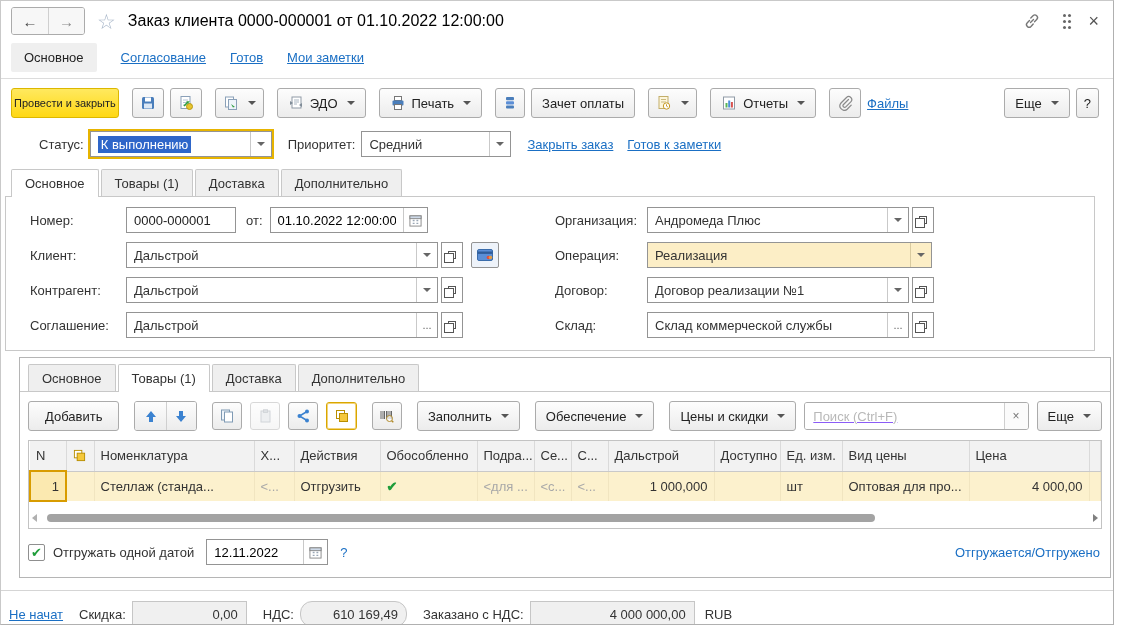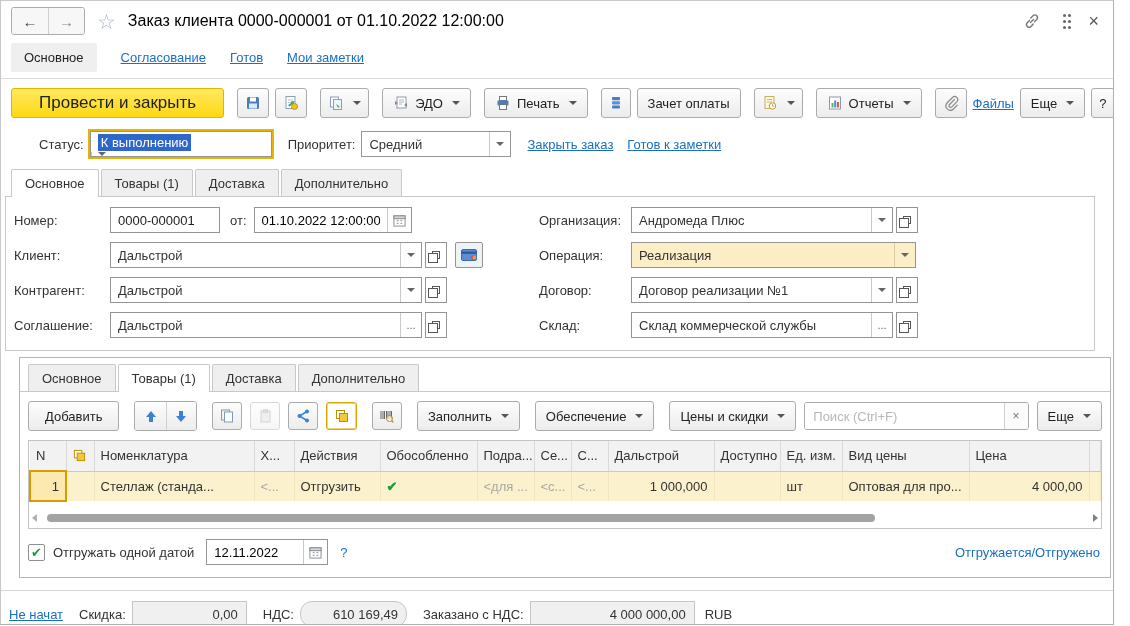--- a/index.html
+++ b/index.html
@@ -24,21 +24,21 @@
   .navtab-active { background:#efefef; padding:7px 13px; border-radius:2px; color:#222; }
   a.lnk { color:#1a6fc4; text-decoration:underline; cursor:pointer; }
   a.lnk-plain { color:#1a6fc4; text-decoration:none; cursor:pointer; }
 
   
   .toolbar { display:flex; align-items:center; gap:6px; padding:9px 14px 9px 10px; }
   .btn { display:inline-flex; align-items:center; gap:6px; height:30px; padding:0 10px;
          background:linear-gradient(#fdfdfd,#ececec); border:1px solid #ababab; border-radius:3px;
          font-size:13px; color:#222; cursor:pointer; white-space:nowrap; }
   .btn-icon { padding:0 7px; }
-  .btn-primary { background:linear-gradient(#ffe95f,#ffd814); border-color:#dcb700; padding:0 27px; font-size:17px; }
+  .btn-primary { background:linear-gradient(#ffe95f,#ffd814); border-color:#dcb700; padding:0 2px; font-size:11px; }
   .caret { width:0; height:0; border-left:4px solid transparent; border-right:4px solid transparent; border-top:4px solid #555; margin-left:3px; }
   .gapl { margin-left:7px; }
   .ml-auto { margin-left:auto; }
 
   
   .statusrow { display:flex; align-items:center; padding:4px 10px 12px;margin-left:28px; }
   .combo { display:flex; align-items:stretch; height:26px; border:1px solid #949494; background:#fff; }
   .combo .val { flex:1; display:flex; align-items:center; padding:0 7px; white-space:nowrap; overflow:hidden; }
   .combo .cbtn { width:21px; display:flex; align-items:center; justify-content:center; border-left:1px solid #c9c9c9; background:#fff; cursor:pointer; }
   .combo .cbtn .caret { margin:0; border-top-color:#666; }
@@ -47,21 +47,21 @@
   .fill-warn { background:#fceec6; }
   .fill-warn .cbtn { background:#fceec6; border-left-color:#d9cba0; }
 
   
   .tabstrip { display:flex; align-items:flex-end; border-bottom:1px solid #c8c8c8; padding-left:6px; }
   .tab { padding:6px 13px 5px; background:#efefef; border:1px solid #c8c8c8; border-bottom:none;
          border-radius:2px 2px 0 0; margin-right:2px; cursor:pointer; position:relative; white-space:nowrap; }
   .tab.active { background:#fff; margin-bottom:-1px; padding-bottom:6px; }
 
   
-  .main-box { margin:0 18px 0 4px; border:1px solid #c8c8c8; border-top:none; padding:10px 8px 12px; }
+  .main-box { margin:0 18px 0 4px; border:1px solid #c8c8c8; border-top:none; padding:10px 24px 12px; }
   .form-grid { display:flex; }
   .fcol { display:flex; flex-direction:column; gap:9px; }
   .frow { display:flex; align-items:center; height:26px; }
   .flabel { width:96px; flex:none; }
   .flabel2 { width:92px; flex:none; }
   input.tx { height:26px; border:1px solid #949494; padding:0 7px; font:inherit; color:#222; width:110px; }
   .inline-lbl { margin:0 7px 0 10px; }
   .datebox { display:flex; height:26px; border:1px solid #949494; }
   .datebox input { border:none; height:24px; padding:0 7px; font:inherit; width:132px; }
   .datebox .calbtn { width:24px; display:flex; align-items:center; justify-content:center; border-left:1px solid #c9c9c9; background:#fff; cursor:pointer; }
@@ -77,21 +77,21 @@
   .panel .tabstrip { padding-left:8px; margin-top:6px; }
   .ptoolbar { display:flex; align-items:center; gap:8px; padding:9px 8px; }
   .btngrp { display:flex; border:1px solid #ababab; border-radius:3px; overflow:hidden; }
   .btngrp .gbtn { width:32px; height:28px; background:linear-gradient(#fdfdfd,#ececec); border:none; display:flex; align-items:center; justify-content:center; cursor:pointer; }
   .btngrp .gbtn + .gbtn { border-left:1px solid #cfcfcf; }
   .ibtn { width:32px; height:28px; display:flex; align-items:center; justify-content:center;
           background:linear-gradient(#fdfdfd,#ececec); border:1px solid #ababab; border-radius:3px; cursor:pointer; }
   .ibtn.sel { background:#fff; border-color:#d9a700; box-shadow:inset 0 0 0 1px #f2d37a; }
   .disabled { opacity:.45; }
   .search { display:flex; height:28px; border:1px solid #ababab; border-radius:3px; overflow:hidden; width:238px; }
-  .search input { flex:1; border:none; padding:0 8px; font:inherit; color:#404040; }
+  .search input { flex:1; border:none; padding:0 8px; font:inherit; color:#8b5cf6;text-decoration:underline; }
   .search input::placeholder { color:#b8b8b8; }
   .sclear { width:24px; border:none; border-left:1px solid #cfcfcf; background:#fbfbfb; color:#777; font-size:12px; cursor:pointer; }
 
   .grid-wrap { margin:0 8px; border:1px solid #c3c3c3; }
   table.grid { border-collapse:collapse; table-layout:fixed; width:100%; }
   .grid th { background:#f2f2f2; border-right:1px solid #dadada; border-bottom:1px solid #c9c9c9;
              height:30px; font-weight:normal; text-align:left; padding:0 6px; overflow:hidden; white-space:nowrap; color:#333; }
   .grid td { height:30px; padding:0 6px; background:#fcf1cd; border-right:1px solid #f1e5c0;
              white-space:nowrap; overflow:hidden; }
   .grid td.rt, .grid th.rt { text-align:right; }
@@ -247,21 +247,21 @@
     <a class="lnk">Файлы</a>
     <button class="btn ml-auto">
       <span>Еще</span>
       <span class="caret"></span>
     </button>
     <button class="btn btn-icon">?</button>
   </div>
 
   <div class="statusrow">
     <span class="flabel-inline">Статус:</span>
-    <div class="combo focus-yellow" style="width:182px; margin-left:6px;flex-direction:column;">
+    <div class="combo focus-yellow" style="width:182px; margin-left:6px;">
       <span class="val">
           <span class="sel-text">К выполнению</span>
         </span>
       <span class="cbtn">
           <span class="caret"></span>
         </span>
     </div>
     <span style="margin-left:16px;">Приоритет:</span>
     <div class="combo" style="width:150px; margin-left:6px;">
       <span class="val">Средний</span>

